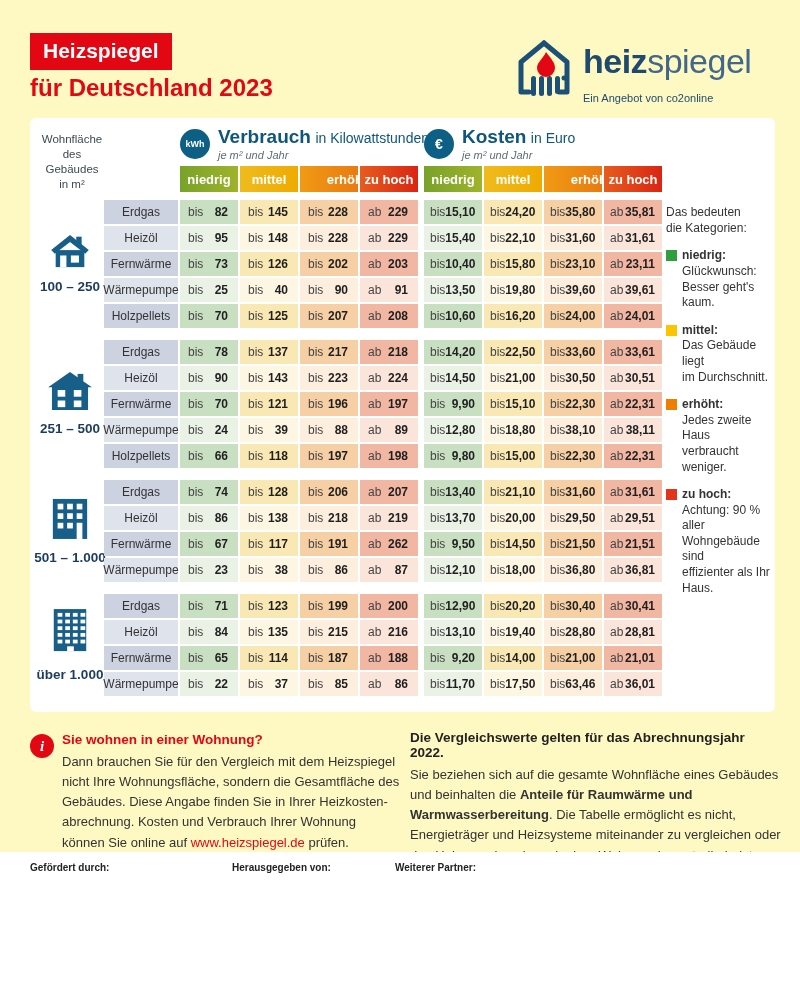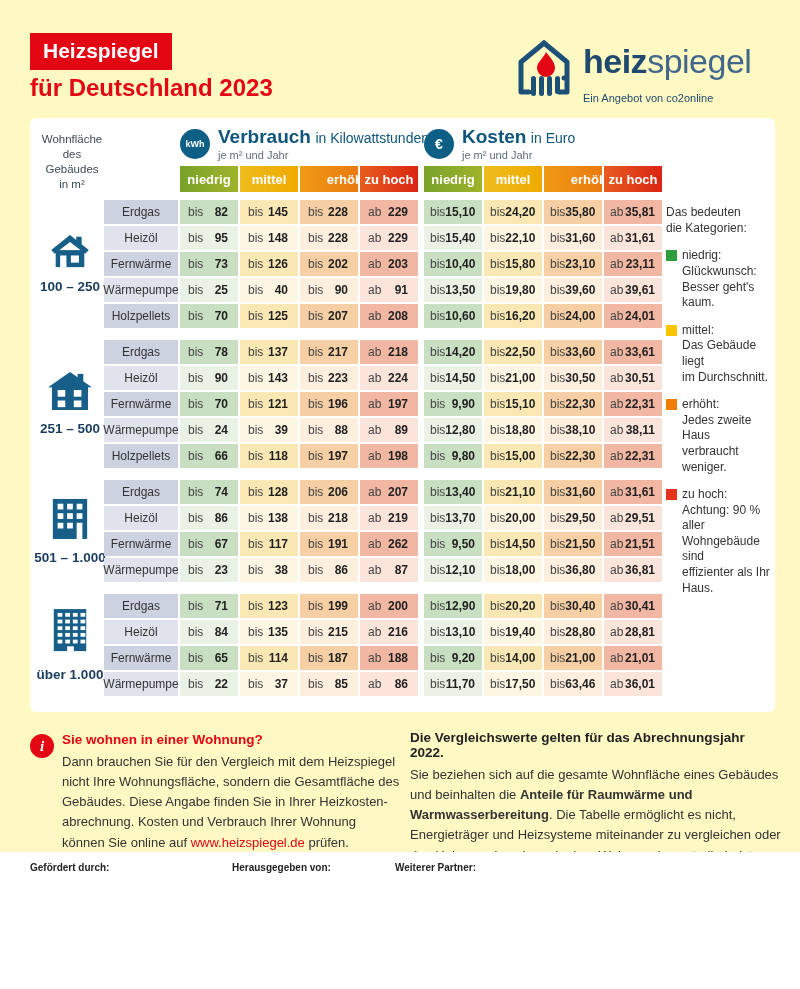--- a/index.html
+++ b/index.html
@@ -23,21 +23,21 @@
   .colhead { position:absolute; font-size:11.5px; color:#3c4a52; text-align:center; white-space:pre-line; line-height:1.3; }
   .colhead1 { left:4px; top:14px; width:76px; }
   .colhead2 { left:78px; top:22px; width:72px; }
   .ghead { position:absolute; top:8px; display:flex; gap:8px; align-items:center; }
   .ghead-v { left:150px; } .ghead-k { left:394px; }
   .circle { width:30px; height:30px; border-radius:50%; background:#0d5f86; color:#fff;
             display:flex; align-items:center; justify-content:center; font-weight:bold; flex:0 0 30px; }
   .circle.kwh { font-size:9px; } .circle.eur { font-size:14px; }
   .g-title { font-size:19px; font-weight:bold; color:#0e567c; }
   .g-sfx { font-size:14px; color:#0e567c; }
-  .g-sub { font-size:11px; color:#5f6d75; margin-top:1px; }
+  .g-sub { font-size:11px; color:#5f6d75; margin-top:1px;font-style:italic; }
 
   .band { position:absolute; top:48px; display:flex; gap:2px; }
   .band-v { left:150px; } .band-k { left:394px; }
   .band-cell { width:58px; height:26px; display:flex; align-items:center; justify-content:center;
                color:#fff; font-size:13px; font-weight:bold; }
   .c0 { background:linear-gradient(90deg,#79a22b,#9fb32a); }
   .c1 { background:linear-gradient(90deg,#eebc1e,#efaa00); }
   .c2 { background:linear-gradient(90deg,#f09a14,#e97b10);padding-left:36px; }
   .c3 { background:linear-gradient(90deg,#e75c1e,#da2513); }
 
@@ -56,21 +56,21 @@
   .pfx { color:#444; } .val { font-weight:bold; color:#1f1f1f; }
   .row.sat .g0 { background:#c9dfc2; } .row.sat .g1 { background:#fae8b4; }
   .row.sat .g2 { background:#f6d0a4; } .row.sat .g3 { background:#f1b7a3; }
   .row.light .g0 { background:#e9f2e5; } .row.light .g1 { background:#fdf6e2; }
   .row.light .g2 { background:#fdeede; } .row.light .g3 { background:#fbe4da; }
 
   .legend { position:absolute; left:636px; top:86px; width:105px; font-size:12px; color:#333; }
   .legend-h { white-space:pre-line; line-height:1.35; margin-bottom:12px; }
   .legend-item { margin-bottom:12px; position:relative; padding-left:16px; line-height:1.3; }
   .legend-sq { position:absolute; left:0; top:2px; width:11px; height:11px; }
-  .legend-lbl { font-weight:normal; }
+  .legend-lbl { font-weight:bold; }
   .legend-txt { white-space:pre-line; }
 
   
   .info-icon { position:absolute; left:30px; top:734px; width:24px; height:24px; border-radius:50%;
                background:#e30613; color:#fff; font-size:15px; font-weight:bold; font-family:"Liberation Serif",serif;
                display:flex; align-items:center; justify-content:center; font-style:italic; }
   .info-l { position:absolute; left:62px; top:732px; width:338px; }
   .info-h { color:#e30613; font-size:13.5px; font-weight:bold; margin-bottom:5px; }
   .info-b, .notes-b { font-size:13px; color:#333; line-height:1.55; }
   .red-link { color:#e30613; text-decoration:none; }

